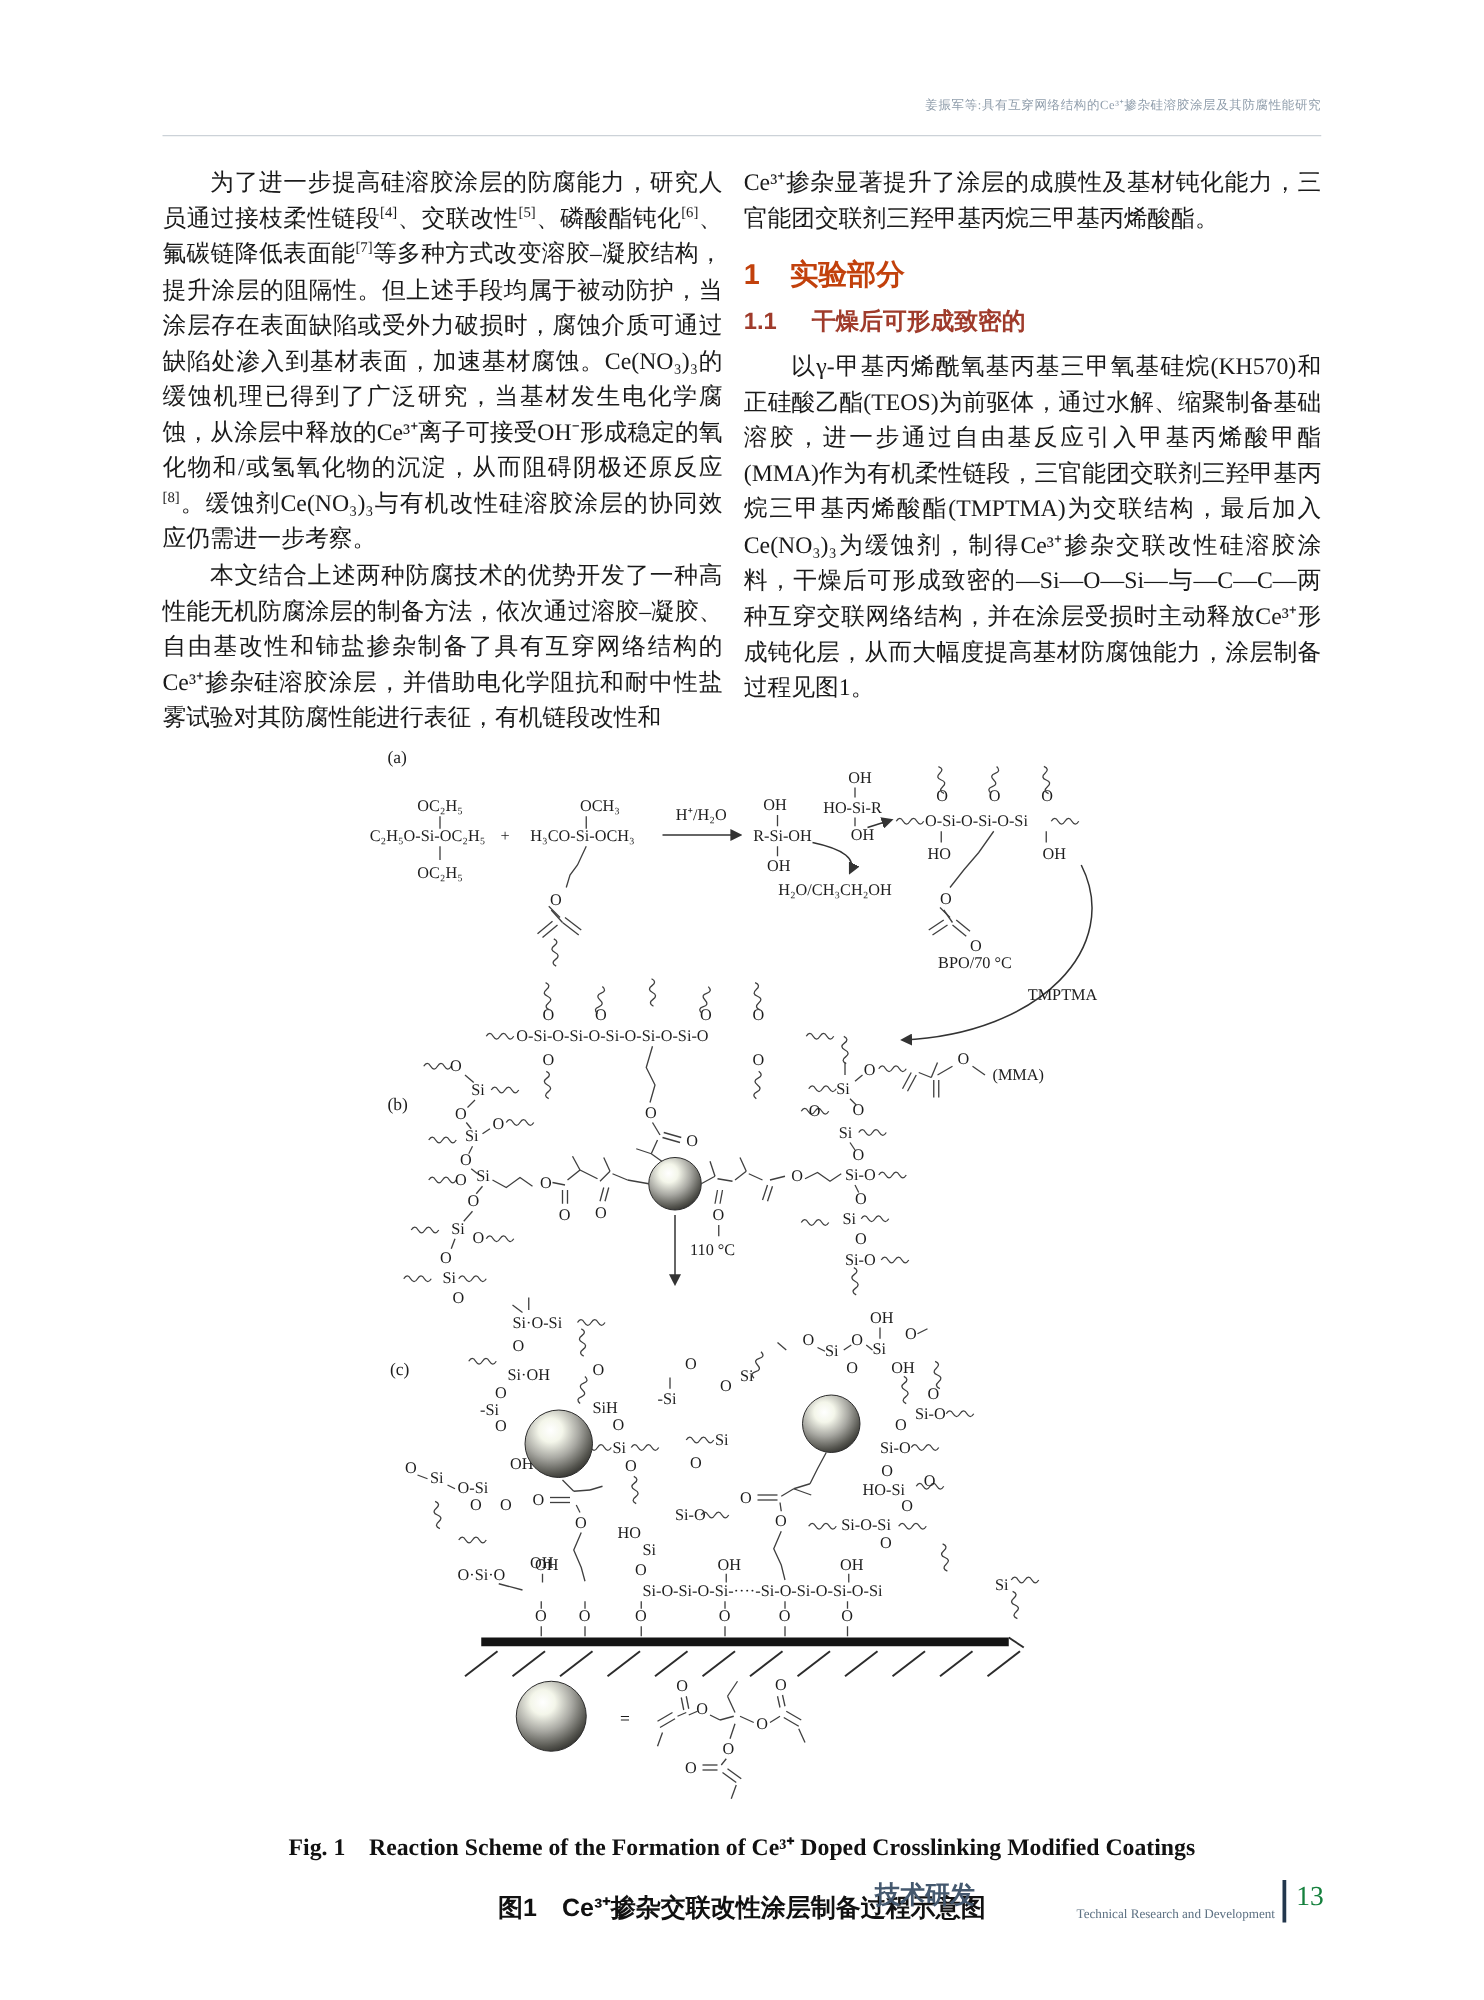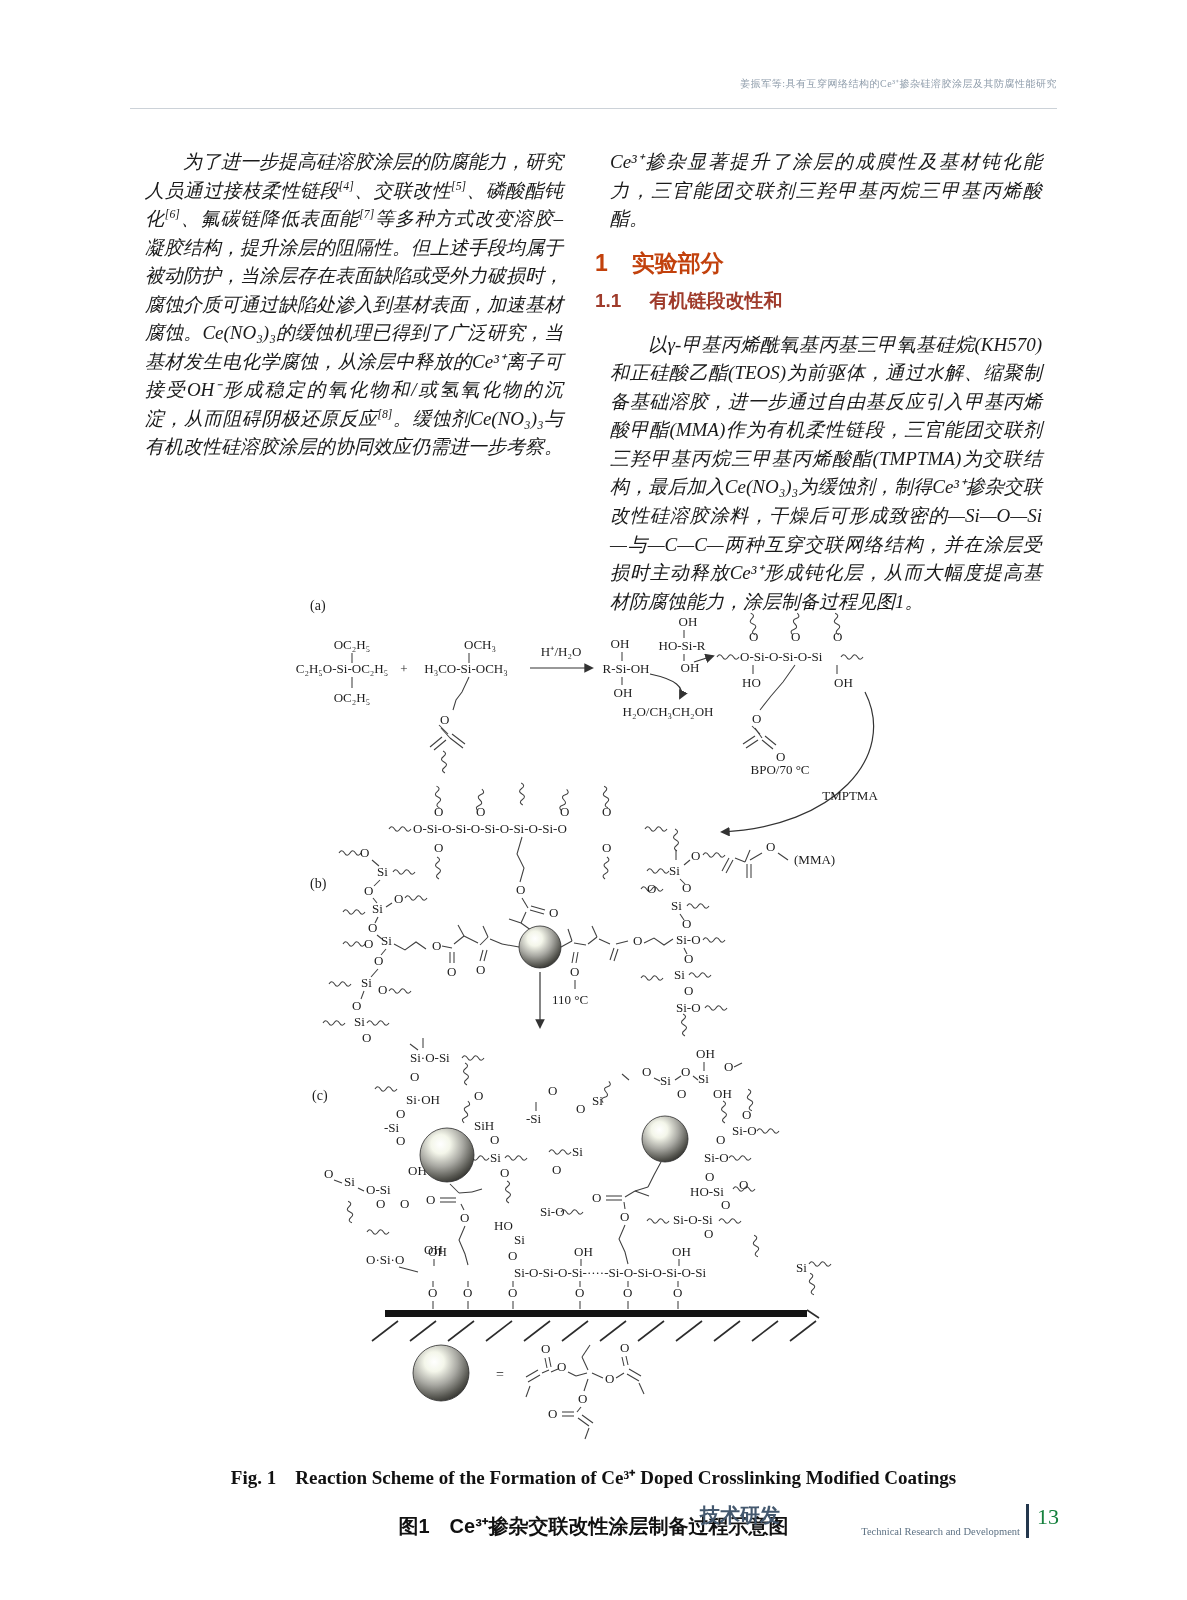--- a/index.html
+++ b/index.html
@@ -4,21 +4,21 @@
 <style>
   html,body{margin:0;padding:0;}
   body{width:1187px;height:1600px;background:#ffffff;position:relative;
        font-family:"Liberation Serif",serif;color:#1a1a1a;}
   .running-head{position:absolute;top:76px;left:130px;width:927px;text-align:right;
        font-size:10px;color:#8f9dab;letter-spacing:0.5px;}
   .head-rule{position:absolute;top:108px;left:130px;width:927px;height:1px;background:#ccd2d8;}
   .col{position:absolute;top:133px;font-size:19px;line-height:28.55px;text-align:justify;}
   .col-left{left:130px;width:448px;}
   .col-right{left:595px;width:462px;}
-  .col p{margin:15px;text-indent:2em;font-style:italic;}
+  .col p{margin:0;text-indent:2em;}
   .col p.noindent{text-indent:0;}
   .sup{vertical-align:super;font-size:0.62em;line-height:0;}
   .h1{color:#c2410c;font-family:"Liberation Sans",sans-serif;font-weight:bold;
       font-size:23px;margin:15px 0 10px 0;}
   .h1 .num{margin-right:24px;}
   .h2{color:#9f3b2b;font-family:"Liberation Sans",sans-serif;font-weight:bold;
       font-size:19px;margin:4px 0 8px 0;}
   .h2 .num{margin-right:28px;}
   .figure-wrap{position:absolute;left:128px;top:592px;width:932px;height:850px;}
   .caption-zh{position:absolute;top:1512px;left:130px;width:927px;text-align:center;
@@ -38,26 +38,27 @@
   .arr{stroke:#333;stroke-width:1.2;fill:none;}
 </style>
 </head>
 <body>
 
 <div class="running-head">姜振军等:具有互穿网络结构的Ce³⁺掺杂硅溶胶涂层及其防腐性能研究</div>
 <div class="head-rule"></div>
 
 <div class="col col-left">
   <p><span>为了进一步提高硅溶胶涂层的防腐能力，研究人员通过接枝柔性链段</span><span class="sup">[4]</span><span>、交联改性</span><span class="sup">[5]</span><span>、磷酸酯钝化</span><span class="sup">[6]</span><span>、氟碳链降低表面能</span><span class="sup">[7]</span><span>等多种方式改变溶胶–凝胶结构，提升涂层的阻隔性。但上述手段均属于被动防护，当涂层存在表面缺陷或受外力破损时，腐蚀介质可通过缺陷处渗入到基材表面，加速基材腐蚀。Ce(NO₃)₃的缓蚀机理已得到了广泛研究，当基材发生电化学腐蚀，从涂层中释放的Ce³⁺离子可接受OH⁻形成稳定的氧化物和/或氢氧化物的沉淀，从而阻碍阴极还原反应</span><span class="sup">[8]</span><span>。缓蚀剂Ce(NO₃)₃与有机改性硅溶胶涂层的协同效应仍需进一步考察。</span></p>
+  <p><span>本文结合上述两种防腐技术的优势开发了一种高性能无机防腐涂层的制备方法，依次通过溶胶–凝胶、自由基改性和铈盐掺杂制备了具有互穿网络结构的Ce³⁺掺杂硅溶胶涂层，并借助电化学阻抗和耐中性盐雾试验对其防腐性能进行表征，有机链段改性和</span></p>
 </div>
 
 <div class="col col-right">
   <p class="noindent"><span>Ce³⁺掺杂显著提升了涂层的成膜性及基材钝化能力，三官能团交联剂三羟甲基丙烷三甲基丙烯酸酯。</span></p>
   <div class="h1"><span class="num">1</span><span>实验部分</span></div>
-  <div class="h2"><span class="num">1.1</span><span>有机链段改性和</span></div>
+  <div class="h2"><span class="num">1.1</span><span>干燥后可形成致密的</span></div>
   <p><span>以γ-甲基丙烯酰氧基丙基三甲氧基硅烷(KH570)和正硅酸乙酯(TEOS)为前驱体，通过水解、缩聚制备基础溶胶，进一步通过自由基反应引入甲基丙烯酸甲酯(MMA)作为有机柔性链段，三官能团交联剂三羟甲基丙烷三甲基丙烯酸酯(TMPTMA)为交联结构，最后加入Ce(NO₃)₃为缓蚀剂，制得Ce³⁺掺杂交联改性硅溶胶涂料，干燥后可形成致密的—Si—O—Si—与—C—C—两种互穿交联网络结构，并在涂层受损时主动释放Ce³⁺形成钝化层，从而大幅度提高基材防腐蚀能力，涂层制备过程见图1。</span></p>
 </div>
 
 <div class="figure-wrap">
 <svg width="932" height="850" viewBox="0 0 932 850" xmlns="http://www.w3.org/2000/svg">
   <defs>
     <radialGradient id="sph" cx="0.38" cy="0.3" r="0.8">
       <stop offset="0" stop-color="#ffffff"></stop>
           <stop offset="0.22" stop-color="#f4f6ea"></stop>
       <stop offset="0.52" stop-color="#a8a8a2"></stop>

